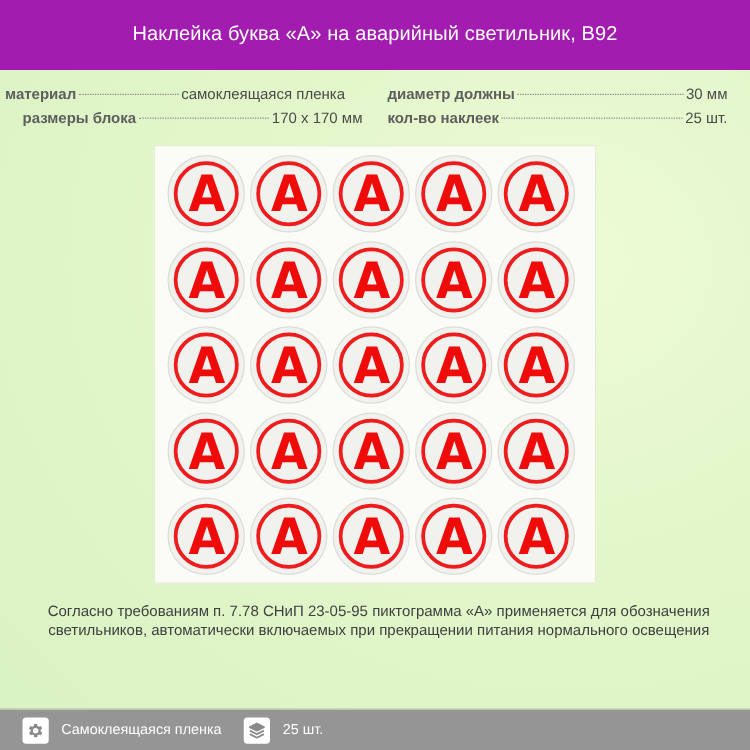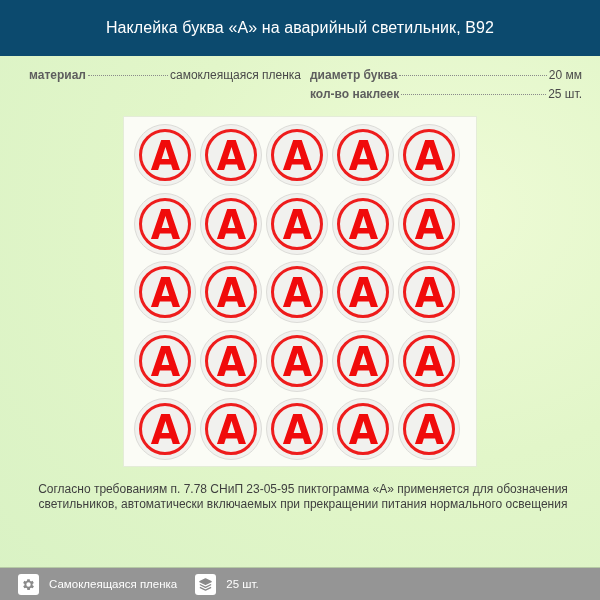--- a/index.html
+++ b/index.html
@@ -3,21 +3,21 @@
 <meta charset="utf-8">
 <style>
   html, body { margin:0; padding:0; }
   body {
     width:600px; height:600px; overflow:hidden; position:relative;
     font-family:"Liberation Sans", "DejaVu Sans", sans-serif;
     background: radial-gradient(ellipse at 75% 35%, #eefbd6 0%, #e2f6c9 45%, #d9f2c4 100%);
   }
   .header {
     position:absolute; left:0; top:0; width:600px; height:56px;
-    background:#0c4a6e;
+    background:#a21caf;
     color:#ffffff; font-size:16px;
     display:flex; align-items:center; justify-content:center;
     letter-spacing:0.1px;
   }
   .specs {
     position:absolute; top:66px; left:0; width:600px; height:40px;
   }
   .spec {
     position:absolute; display:flex; align-items:baseline;
     font-size:12px; color:#5e5e5e; height:18px;
@@ -72,29 +72,34 @@
   .ficon svg { display:block; }
 </style>
 </head>
 <body>
 
 <div class="header">
   <span>Наклейка буква «А» на аварийный светильник, B92</span>
 </div>
 
 <div class="specs">
-  <div class="spec" style="left:29px; top:2px; width:272px;justify-content:flex-end;">
+  <div class="spec" style="left:4px; top:2px; width:272px;justify-content:flex-end;">
     <span class="label">материал</span>
     <span class="dots"></span>
     <span class="val">самоклеящаяся пленка</span>
   </div>
+  <div class="spec" style="left:18px; top:21px; width:272px;">
+    <span class="label">размеры блока</span>
+    <span class="dots"></span>
+    <span class="val">170 х 170 мм</span>
+  </div>
   <div class="spec" style="left:310px; top:2px; width:272px;">
-    <span class="label">диаметр буква</span>
-    <span class="dots"></span>
-    <span class="val">20 мм</span>
+    <span class="label">диаметр должны</span>
+    <span class="dots"></span>
+    <span class="val">30 мм</span>
   </div>
   <div class="spec" style="left:310px; top:21px; width:272px;">
     <span class="label">кол-во наклеек</span>
     <span class="dots"></span>
     <span class="val">25 шт.</span>
   </div>
 </div>
 
 <div class="panel">
   <div class="grid" id="sticker-grid">

